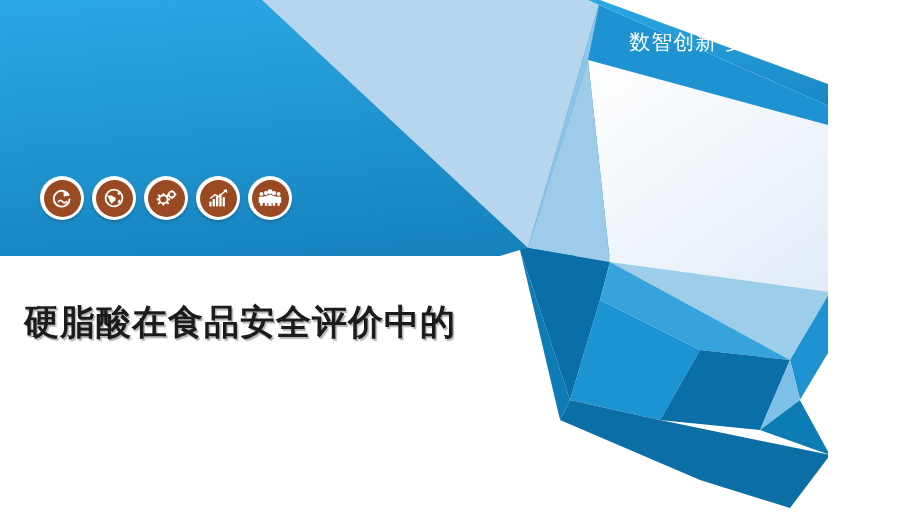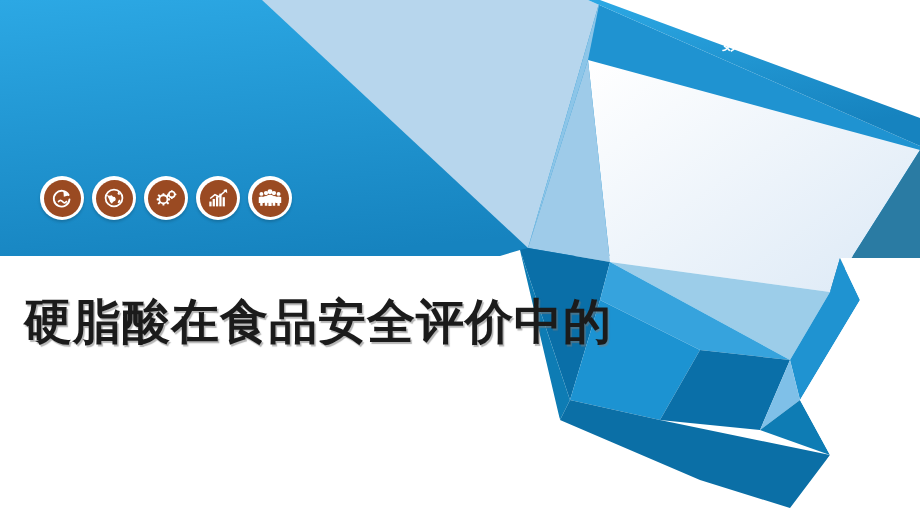--- a/index.html
+++ b/index.html
@@ -5,21 +5,21 @@
   html, body {
     margin: 0;
     padding: 0;
     background: #ffffff;
   }
   body {
     font-family: "Liberation Sans", "DejaVu Sans", sans-serif;
   }
   #slide {
     position: relative;
-    width: 920px;
+    width: 828px;
     height: 518px;
     overflow: hidden;
     background: #ffffff;
   }
   #bg-art {
     position: absolute;
     left: 0;
     top: 0;
     width: 920px;
     height: 518px;
@@ -67,21 +67,21 @@
     display: block;
   }
   #title-block {
     position: absolute;
     left: 24px;
     top: 297px;
     width: 520px;
   }
   .title-line {
     color: #1b1b1b;
-    font-size: 48px;
+    font-size: 35px;
     font-weight: bold;
     line-height: 49px;
     letter-spacing: 1px;
     text-shadow: 1.5px 1.5px 1px rgba(120,120,120,0.55);
     white-space: nowrap;
   }
 </style>
 </head>
 <body>
 

